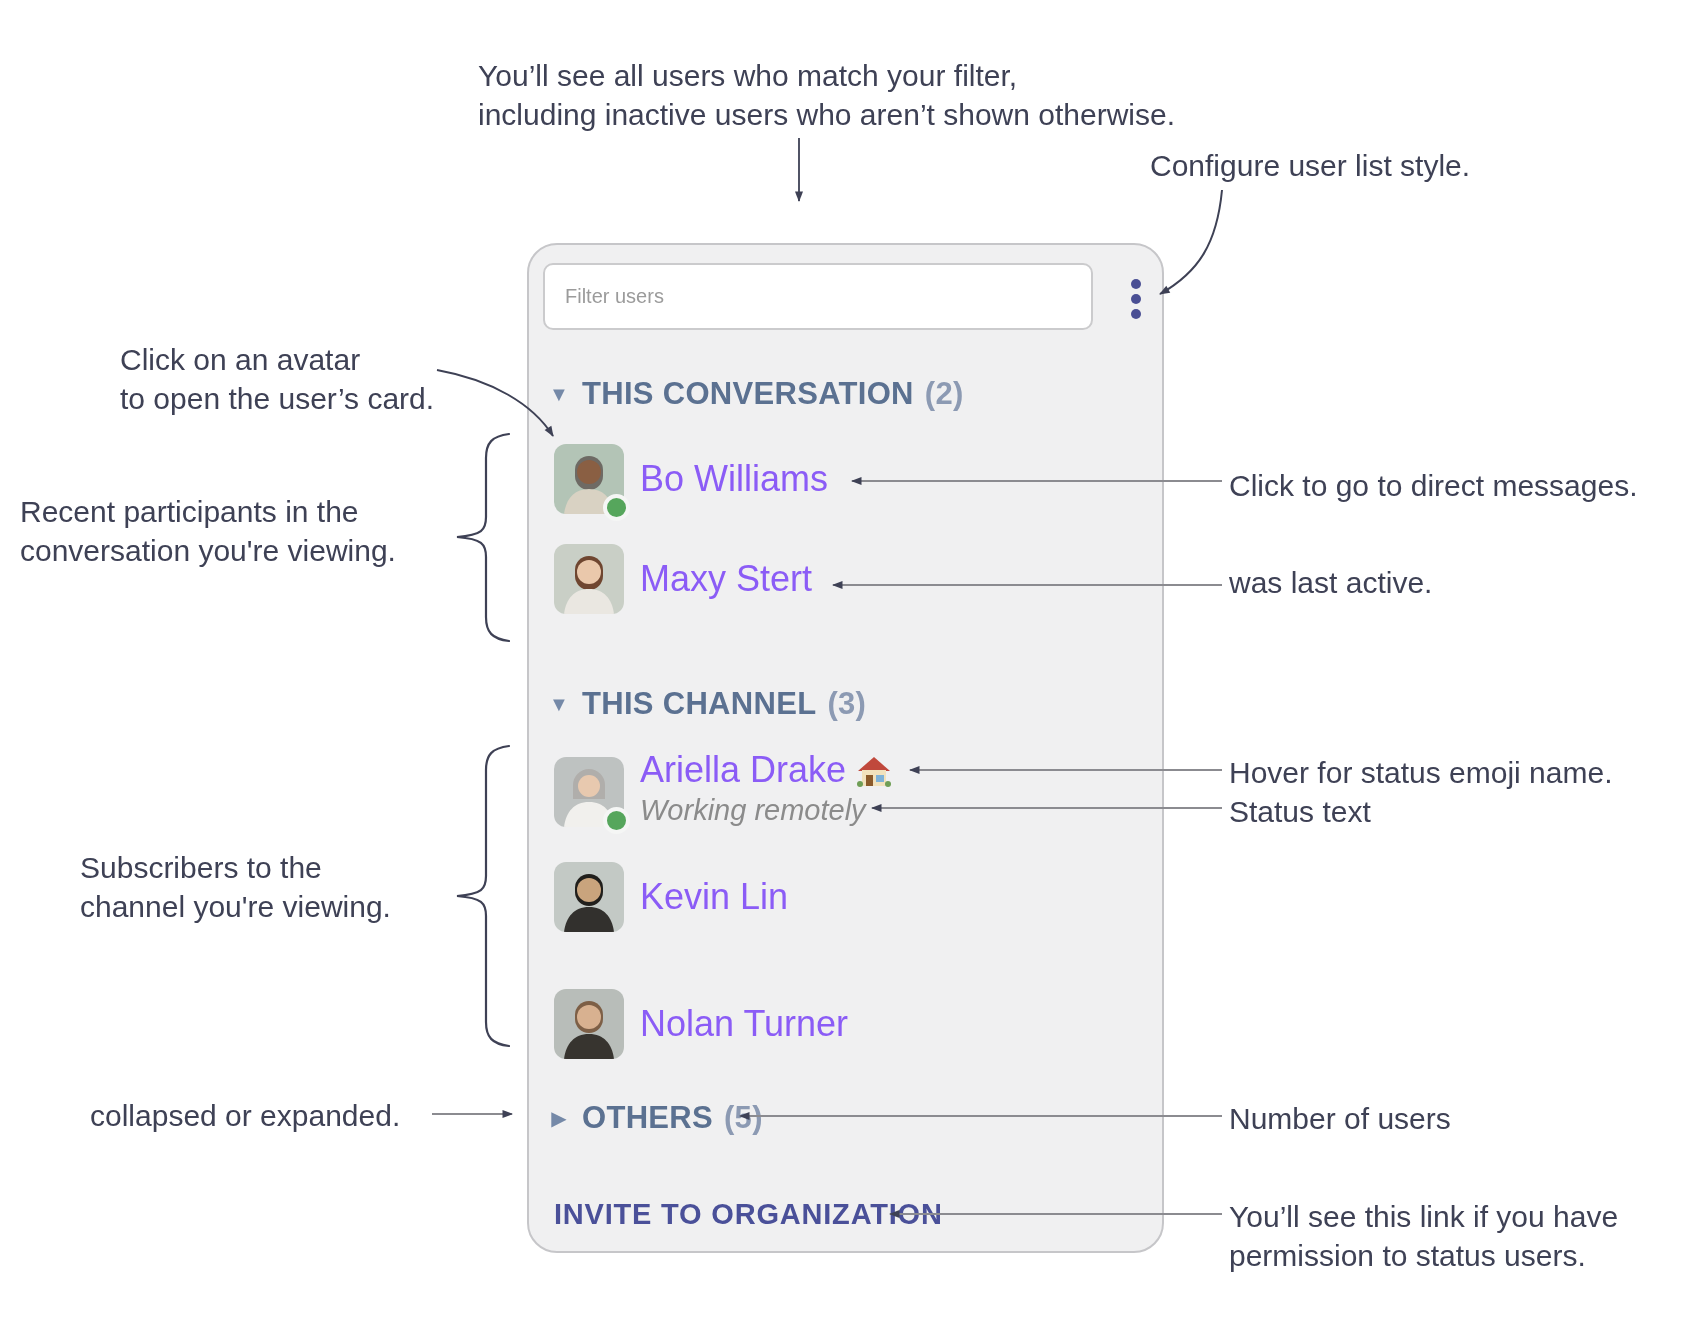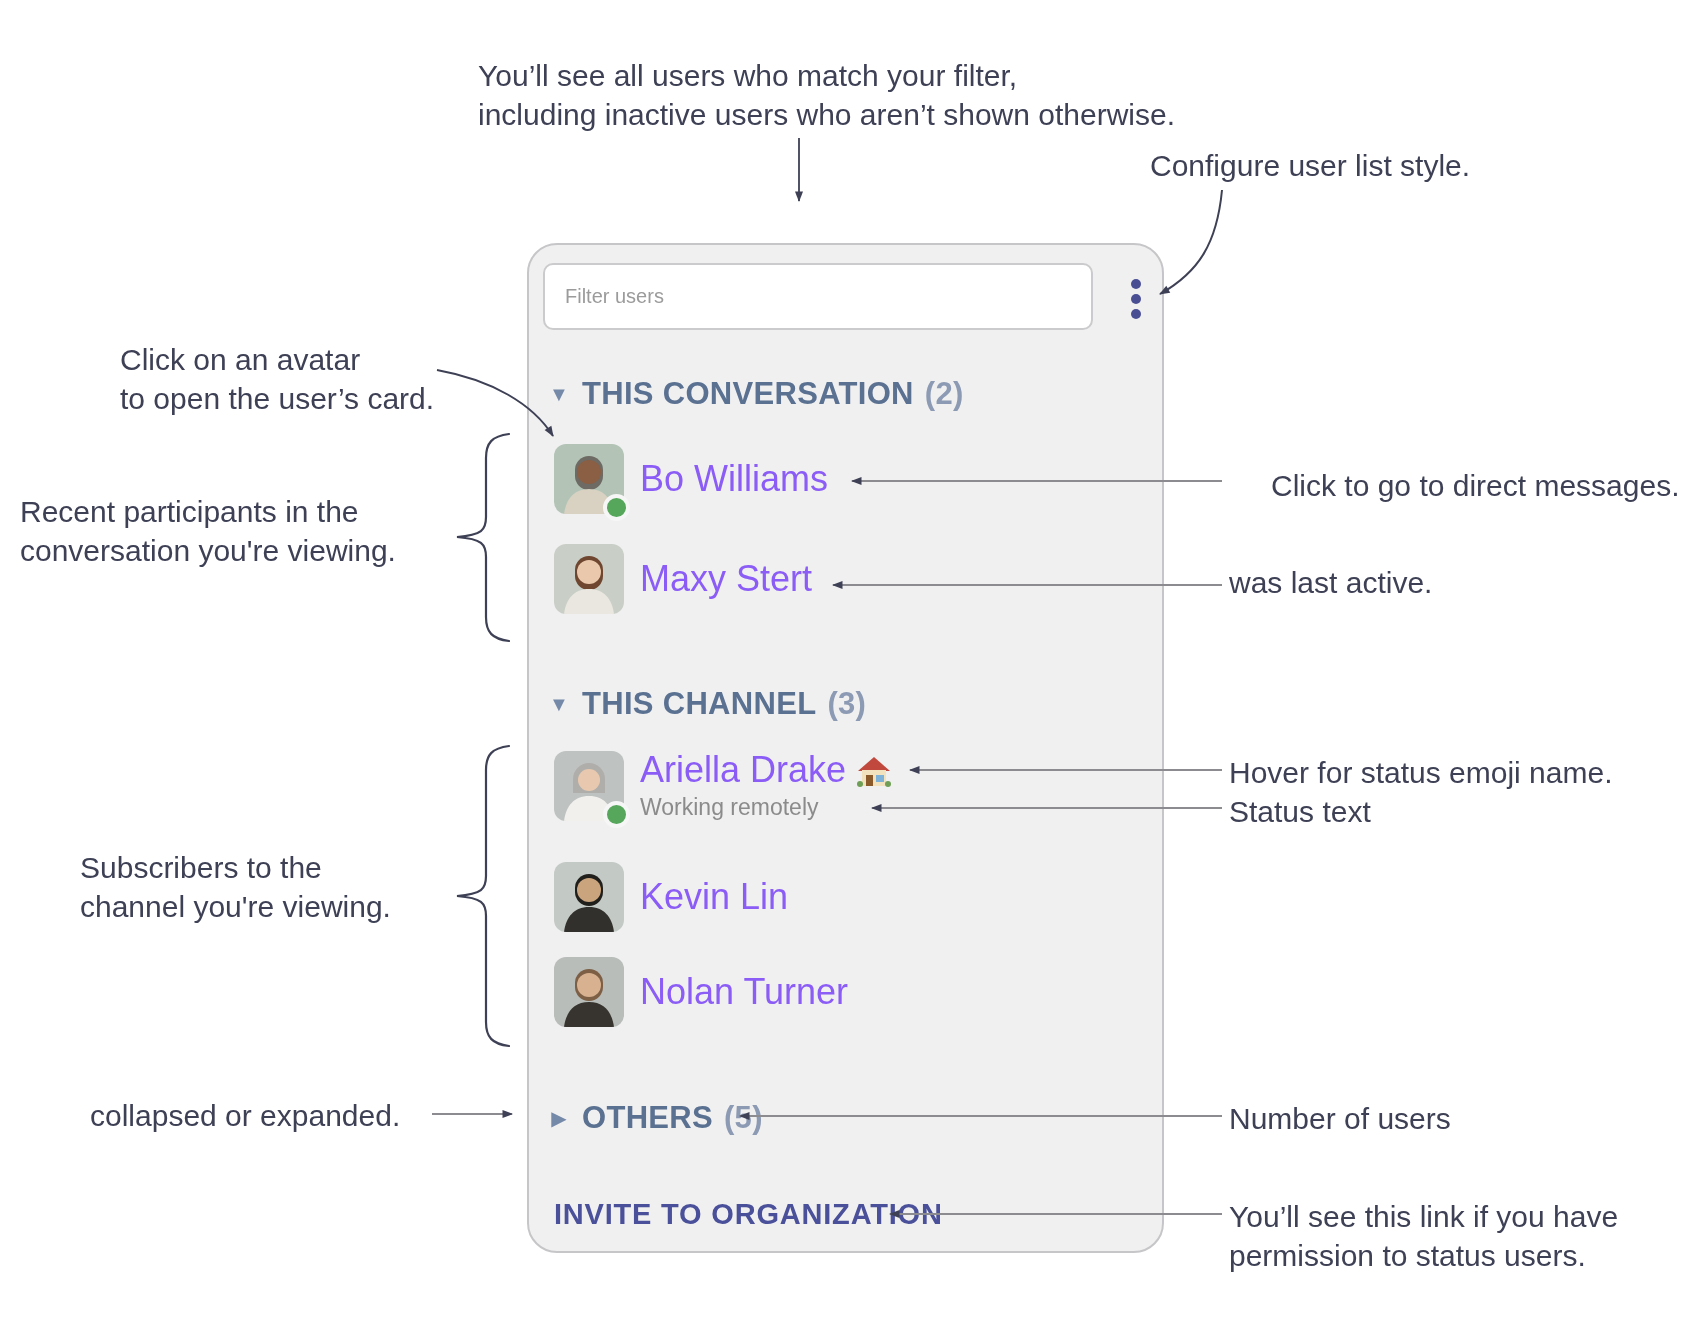--- a/index.html
+++ b/index.html
@@ -9,21 +9,21 @@
 
   
   .note{position:absolute;color:#3e4155;font-size:30px;line-height:39px;white-space:nowrap;}
   .note.r{}
   .top-note{left:478px;top:56px;}
   .config-note{left:1150px;top:146px;}
   .avatar-note{left:120px;top:340px;width:313px;}
   .recent-note{left:20px;top:492px;width:412px;}
   .subscribers-note{left:80px;top:848px;width:352px;}
   .sections-note{left:90px;top:1096px;width:330px;}
-  .dm-note{left:1271px;top:466px;}
+  .dm-note{left:1229px;top:466px;}
   .last-active-note{left:1229px;top:563px;}
   .emoji-note{left:1229px;top:753px;}
   .status-note{left:1229px;top:792px;}
   .count-note{left:1229px;top:1099px;}
   .invite-note{left:1229px;top:1197px;}
 
   
   .panel{position:absolute;left:527px;top:243px;width:637px;height:1010px;
          background:#f0f0f1;border:2px solid #c6c6c9;border-radius:30px;box-sizing:border-box;}
   .filter-input{position:absolute;left:14px;top:18px;width:550px;height:67px;box-sizing:border-box;
@@ -35,23 +35,23 @@
   .kebab .dot{width:10px;height:10px;border-radius:50%;background:#4a4f94;}
 
   .sec{position:absolute;left:18px;display:flex;align-items:center;gap:11px;
        font-size:31px;font-weight:bold;color:#5b7191;letter-spacing:.3px;white-space:nowrap;cursor:pointer;}
   .sec .chev{font-size:20px;color:#7589a8;width:24px;text-align:center;}
   .sec .count{color:#8c9ab3;}
   .sec1{top:131px;} .sec2{top:441px;} .sec3{top:855px;}
 
   .row{position:absolute;left:25px;display:flex;align-items:center;gap:16px;white-space:nowrap;cursor:pointer;}
   .row-bo{top:199px;} .row-maxy{top:299px;} .row-ariella{top:504px;align-items:flex-end;}
-  .row-kevin{top:617px;} .row-nolan{top:712px;}
+  .row-kevin{top:617px;} .row-nolan{top:744px;}
   .uname{font-size:36px;color:#8b5cf6;}
-  .status{font-size:23px;color:#8b8b8b;margin-top:3px;}
+  .status{font-size:29px;color:#8b8b8b;margin-top:3px;font-style:italic;}
   .nameline{display:flex;align-items:center;gap:10px;}
 
   .avatar{position:relative;width:70px;height:70px;border-radius:12px;overflow:visible;flex:none;}
   .avatar svg{display:block;border-radius:12px;}
   .presence{position:absolute;right:-6px;bottom:-7px;width:19px;height:19px;border-radius:50%;
             background:#56a65c;border:4px solid #f5f6f5;}
   .av-bo{--bg:#b3c4b6;--skin:#8a5f43;--hair:#6e6a64;--shirt:#d9d2c3;}
   .av-maxy{--bg:#c9cfc6;--skin:#eac8ab;--hair:#6f4630;--shirt:#eae7e1;}
   .av-ariella{--bg:#bec2c1;--skin:#e8c9af;--hair:#b0aeab;--shirt:#f1f0ed;}
   .av-kevin{--bg:#c3c9c5;--skin:#c9a47d;--hair:#211f1c;--shirt:#32302d;}

